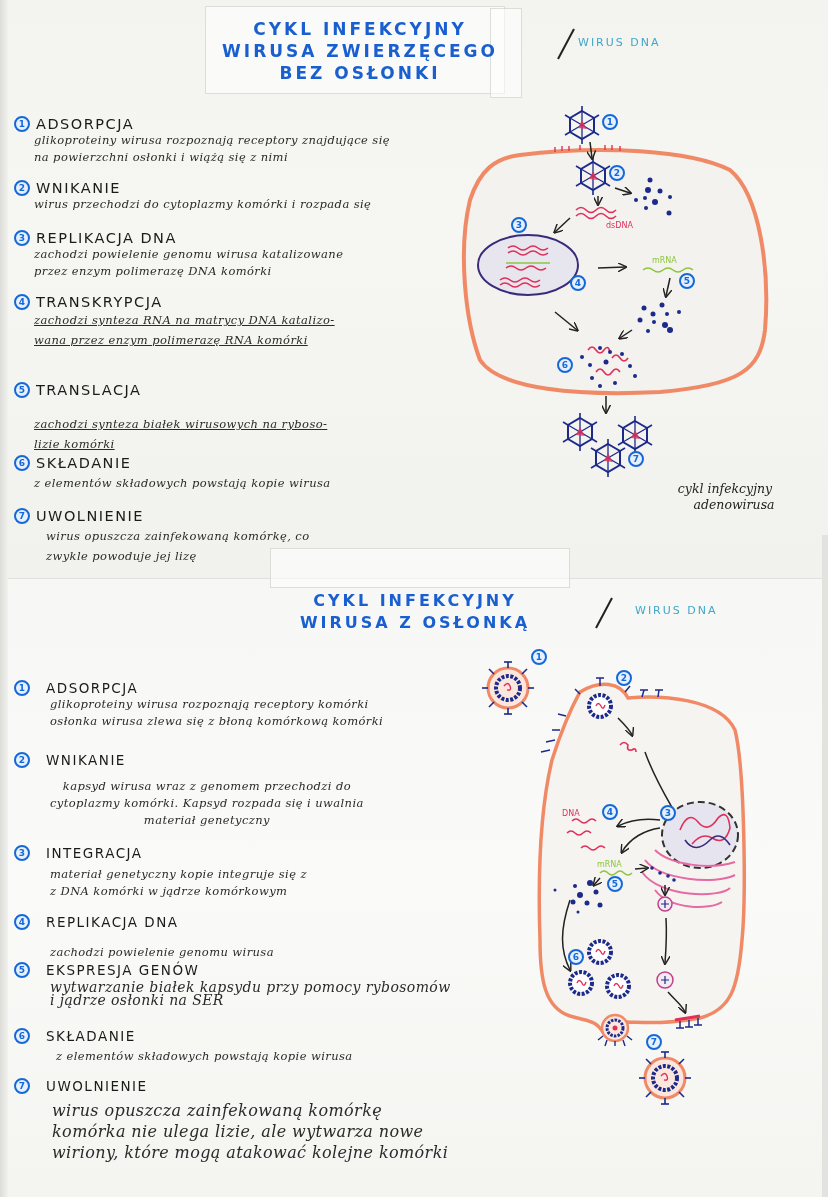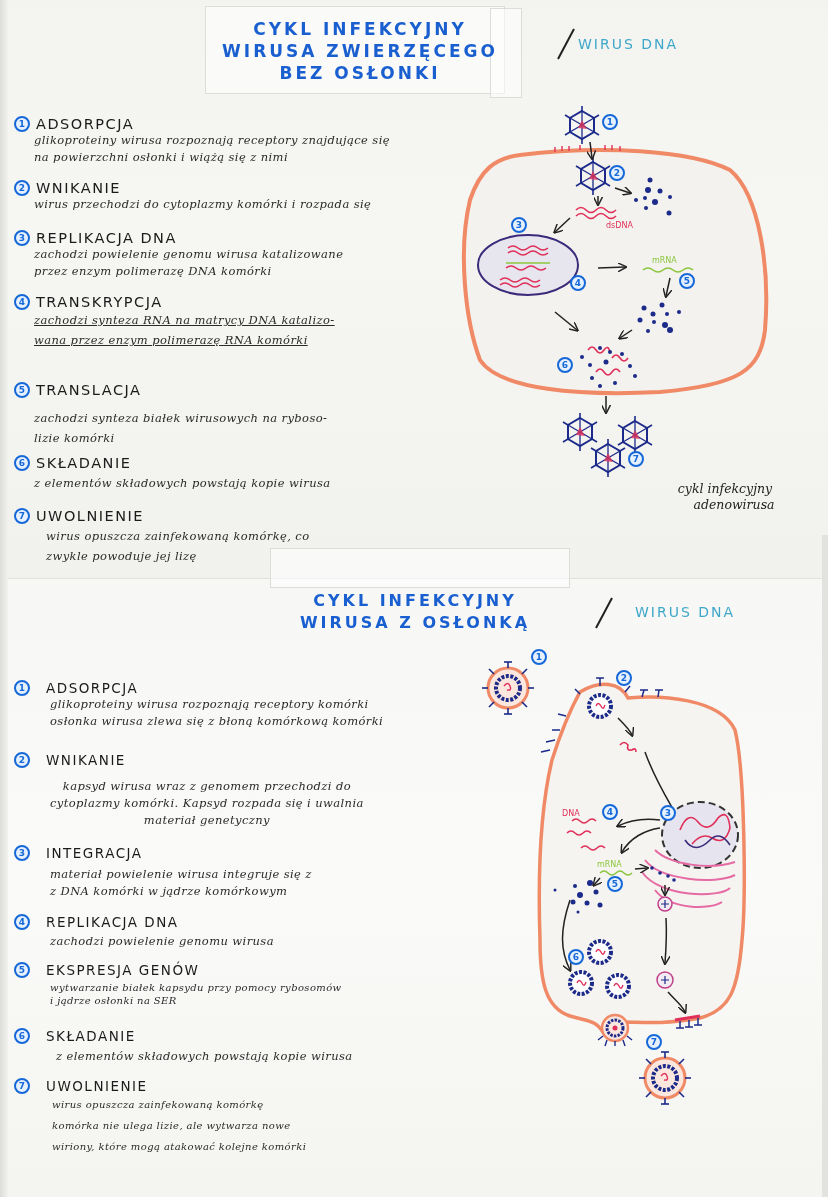--- a/index.html
+++ b/index.html
@@ -10,21 +10,21 @@
   .sheet-top { left: 0; top: 0; width: 828px; height: 578px; background: linear-gradient(180deg,#f3f3f0 0%,#f6f6f3 40%,#f1f1ee 100%); }
   .sheet-bottom { left: 0; top: 578px; width: 828px; height: 619px; background: linear-gradient(180deg,#f7f7f5 0%,#fafaf8 50%,#f4f4f1 100%); border-top: 1px solid #e0e0dc; }
   .edge-left { position: absolute; left: 0; top: 0; width: 8px; height: 1197px; background: linear-gradient(90deg,#dcdcd8,#f1f1ee); }
   .edge-right { position: absolute; right: 0; top: 535px; width: 6px; height: 662px; background: #e2e2de; }
 
   .tape { position: absolute; background: rgba(255,255,255,0.55); border: 1px solid rgba(200,200,195,0.6); }
 
   .title-block { position: absolute; text-align: center; color: #1a5fd0; font-family: "DejaVu Sans", sans-serif; font-weight: bold; letter-spacing: 3px; line-height: 22px; }
   .title-block span { display: block; }
   .slash { position: absolute; width: 2px; height: 34px; background: #222; transform: rotate(28deg); }
-  .virus-type { position: absolute; color: #3fa7c9; font-family: "DejaVu Sans", sans-serif; font-size: 14px; letter-spacing: 2px; }
+  .virus-type { position: absolute; color: #3fa7c9; font-family: "DejaVu Sans", sans-serif; font-size: 11px; letter-spacing: 2px; }
 
   .step { position: absolute; left: 14px; }
   .step-head { display: flex; align-items: center; gap: 6px; }
   .num { display: inline-flex; align-items: center; justify-content: center; width: 16px; height: 16px; border: 2px solid #1668d8; border-radius: 50%; color: #1668d8; font-size: 9px; font-weight: bold; font-family: "DejaVu Sans", sans-serif; background: #e6f1ff; }
   .step-title { font-family: "DejaVu Sans", sans-serif; font-size: 14.5px; letter-spacing: 1.5px; color: #1b1b1b; }
   .step-desc { margin-left: 32px; font-family: "DejaVu Serif", serif; font-style: italic; font-size: 11.5px; color: #2a2a2a; line-height: 17px; letter-spacing: 0.4px; }
 
   .s2 .step-head { gap: 16px; }
   .s2 .step-desc { margin-left: 36px; }
   .s2 .step-title { font-size: 13.5px; }
@@ -91,21 +91,21 @@
   <div class="step-desc" style="margin-left:20px;line-height:20px;text-decoration:underline;">
     <div>zachodzi synteza RNA na matrycy DNA katalizo-</div>
     <div>wana przez enzym polimerazę RNA komórki</div>
   </div>
 </div>
 <div class="step" style="top:382px;">
   <div class="step-head">
       <span class="num">5</span>
       <span class="step-title">TRANSLACJA</span>
     </div>
-  <div class="step-desc" style="margin-left:20px;line-height:20px;margin-top:10px;">
+  <div class="step-desc" style="margin-left:20px;line-height:20px;margin-top:16px;text-decoration:underline;">
     <div>zachodzi synteza białek wirusowych na ryboso-</div>
     <div>lizie komórki</div>
   </div>
 </div>
 <div class="step" style="top:455px;">
   <div class="step-head">
       <span class="num">6</span>
       <span class="step-title">SKŁADANIE</span>
     </div>
   <div class="step-desc" style="margin-left:20px;margin-top:4px;">
@@ -297,58 +297,58 @@
     <div>cytoplazmy komórki. Kapsyd rozpada się i uwalnia</div>
     <div>materiał genetyczny</div>
   </div>
 </div>
 <div class="step s2" style="top:845px;">
   <div class="step-head">
       <span class="num">3</span>
       <span class="step-title">INTEGRACJA</span>
     </div>
   <div class="step-desc" style="margin-top:5px;">
-    <div>materiał powielenie wirusa integruje się z</div>
+    <div>materiał genetyczny kopie integruje się z</div>
     <div>z DNA komórki w jądrze komórkowym</div>
   </div>
 </div>
 <div class="step s2" style="top:914px;">
   <div class="step-head">
       <span class="num">4</span>
       <span class="step-title">REPLIKACJA DNA</span>
     </div>
-  <div class="step-desc" style="margin-top:3px;">
+  <div class="step-desc" style="margin-top:14px;">
     <div>zachodzi powielenie genomu wirusa</div>
   </div>
 </div>
 <div class="step s2" style="top:962px;">
   <div class="step-head">
       <span class="num">5</span>
       <span class="step-title">EKSPRESJA GENÓW</span>
     </div>
-  <div class="step-desc" style="font-size:10px;line-height:13px;margin-top:3px;">
+  <div class="step-desc" style="font-size:14px;line-height:13px;margin-top:3px;">
     <div>wytwarzanie białek kapsydu przy pomocy rybosomów</div>
     <div>i jądrze osłonki na SER</div>
   </div>
 </div>
 <div class="step s2" style="top:1028px;">
   <div class="step-head">
       <span class="num">6</span>
       <span class="step-title">SKŁADANIE</span>
     </div>
   <div class="step-desc" style="margin-left:42px;margin-top:4px;">
     <div>z elementów składowych powstają kopie wirusa</div>
   </div>
 </div>
 <div class="step s2" style="top:1078px;">
   <div class="step-head">
       <span class="num">7</span>
       <span class="step-title">UWOLNIENIE</span>
     </div>
-  <div class="step-desc" style="margin-left:38px;line-height:21px;font-size:10px;">
+  <div class="step-desc" style="margin-left:38px;line-height:21px;margin-top:6px;font-size:16px;">
     <div>wirus opuszcza zainfekowaną komórkę</div>
     <div>komórka nie ulega lizie, ale wytwarza nowe</div>
     <div>wiriony, które mogą atakować kolejne komórki</div>
   </div>
 </div>
 
 <svg class="diagram" style="left:460px;top:640px;" width="368" height="460" viewBox="0 0 368 460">
   <defs>
     <g id="envVirion">
       <circle r="20" fill="#fbe7de" stroke="#f08a66" stroke-width="3"></circle>

